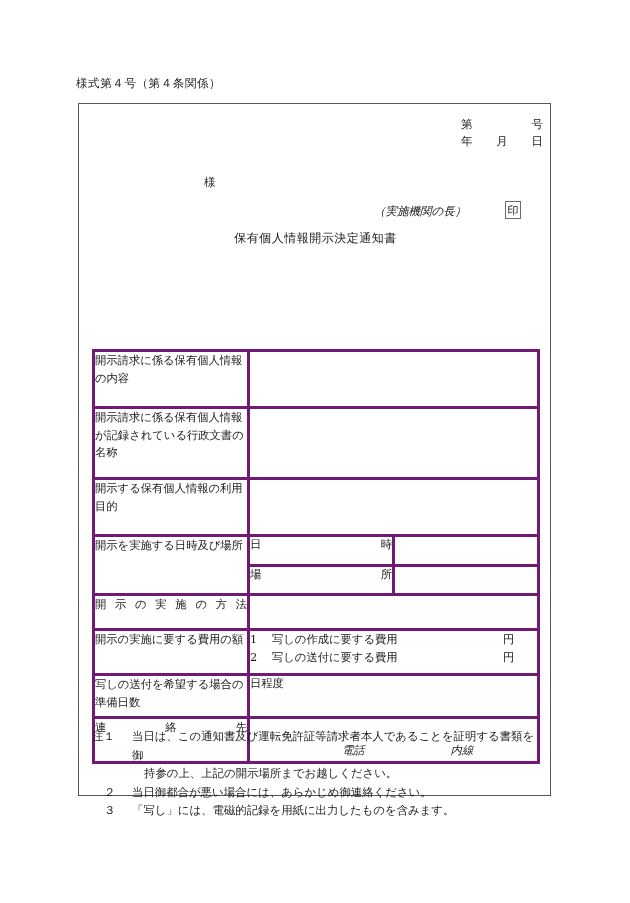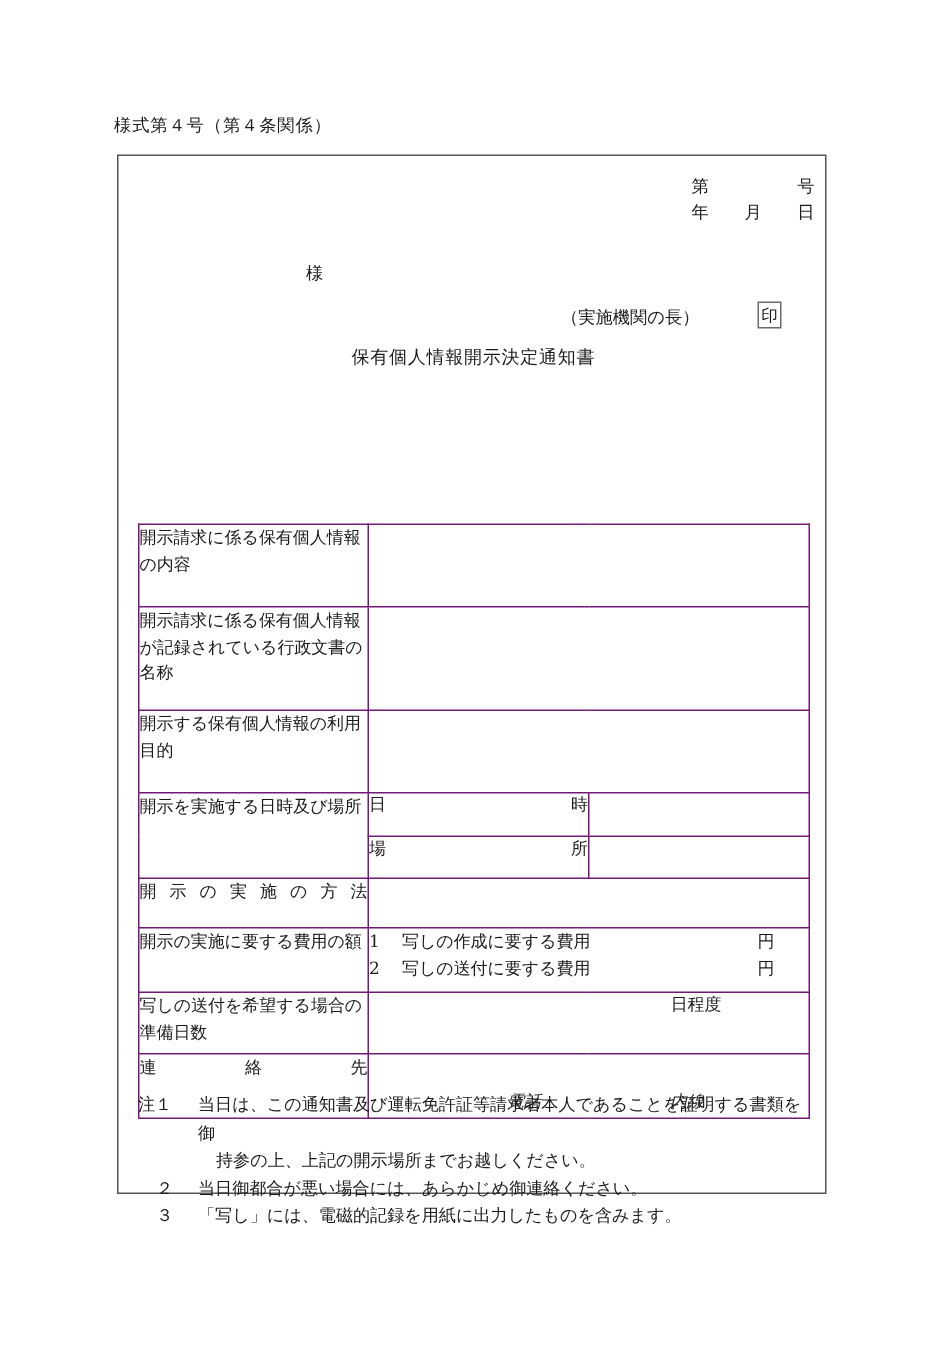--- a/index.html
+++ b/index.html
@@ -74,20 +74,21 @@
   }
 
   .issuer-line {
     position: absolute;
     left: 295px;
     top: 100px;
     width: 160px;
     font-size: 11.5px;
     display: flex;
     align-items: center;
+    font-style: italic;
   }
   .issuer-name { white-space: nowrap; }
   .seal-box {
     position: absolute;
     left: 426px;
     top: 97px;
     width: 16px;
     height: 18px;
     border: 1px solid #6a6a70;
     font-size: 11px;
@@ -124,21 +125,21 @@
   .form-table {
     position: absolute;
     left: 13px;
     top: 245px;
     width: 448px;
     border-collapse: collapse;
     table-layout: fixed;
     font-size: 11.3px;
   }
   .form-table td {
-    border: 1px solid #701a75;
+    border: 3px solid #701a75;
     padding: 0;
     vertical-align: top;
   }
   .lbl {
     width: 152px;
     padding: 6px 5px 6px 8px;
     line-height: 17.5px;
     vertical-align: top;
   }
   .lbl-mid {
@@ -166,21 +167,21 @@
   .fee-row {
     display: flex;
     align-items: baseline;
   }
   .fee-idx { width: 22px; flex: none; }
   .fee-txt { flex: 1 1 auto; }
   .fee-unit { flex: none; width: 34px; text-align: left; }
 
   .days-cell {
     padding: 9px 8px 9px 0;
-    text-align: right;
+    text-align: left;
   }
   .days-inner { display: inline-block; padding-right: 58px; }
 
   .contact-cell {
     height: 42px;
     position: relative;
     padding: 0;
   }
   .contact-inner {
     position: absolute;

